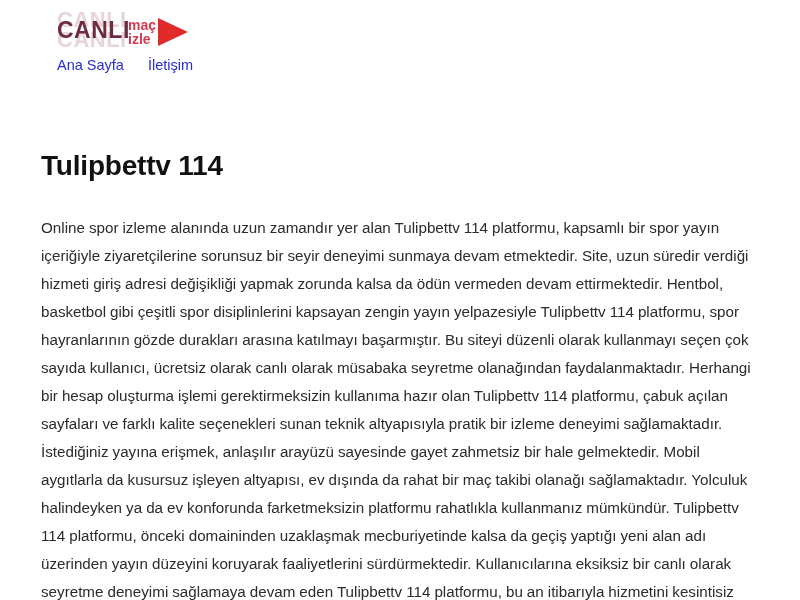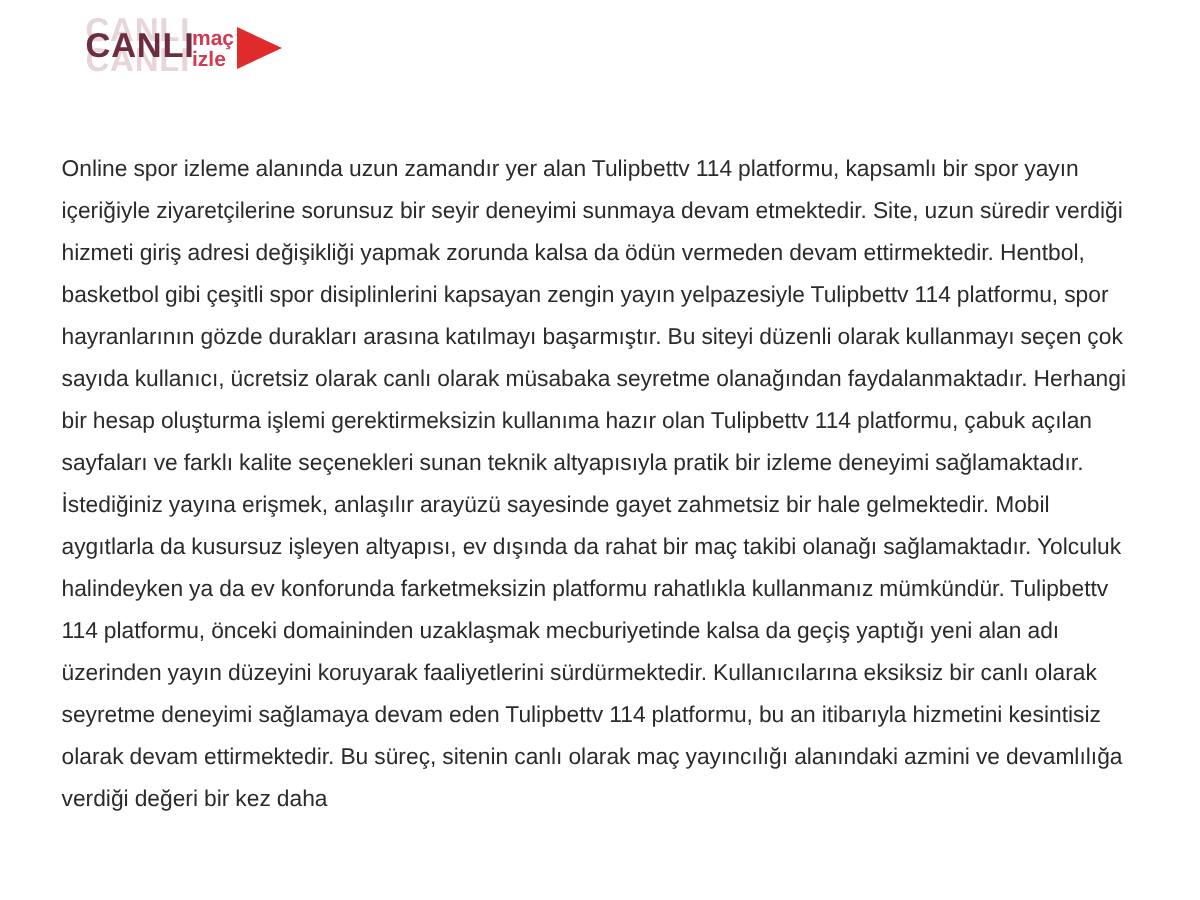--- a/index.html
+++ b/index.html
@@ -98,18 +98,23 @@
       <text x="0" y="26" font-family="Liberation Sans, DejaVu Sans, sans-serif" font-size="23" font-weight="bold" letter-spacing="0.5" fill="#6d2d3f">CANLI</text>
 
       <text x="71" y="18" font-family="Liberation Sans, DejaVu Sans, sans-serif" font-size="14" font-weight="bold" fill="#d33a52">maç</text>
 
       <text x="71" y="32" font-family="Liberation Sans, DejaVu Sans, sans-serif" font-size="14" font-weight="bold" fill="#d33a52">izle</text>
 
       <polygon points="101,6 101,34 131,20" fill="#e02b2b"></polygon>
     </svg>
   </div>
 
+  <nav class="main-nav">
+    <a class="nav-link" href="#">Ana Sayfa</a>
+    <a class="nav-link" href="#">İletişim</a>
+  </nav>
 
 </header>
 
 <main class="content">
+  <h1 class="page-title">Tulipbettv 114</h1>
   <p class="article-body">Online spor izleme alanında uzun zamandır yer alan Tulipbettv 114 platformu, kapsamlı bir spor yayın içeriğiyle ziyaretçilerine sorunsuz bir seyir deneyimi sunmaya devam etmektedir. Site, uzun süredir verdiği hizmeti giriş adresi değişikliği yapmak zorunda kalsa da ödün vermeden devam ettirmektedir. Hentbol, basketbol gibi çeşitli spor disiplinlerini kapsayan zengin yayın yelpazesiyle Tulipbettv 114 platformu, spor hayranlarının gözde durakları arasına katılmayı başarmıştır. Bu siteyi düzenli olarak kullanmayı seçen çok sayıda kullanıcı, ücretsiz olarak canlı olarak müsabaka seyretme olanağından faydalanmaktadır. Herhangi bir hesap oluşturma işlemi gerektirmeksizin kullanıma hazır olan Tulipbettv 114 platformu, çabuk açılan sayfaları ve farklı kalite seçenekleri sunan teknik altyapısıyla pratik bir izleme deneyimi sağlamaktadır. İstediğiniz yayına erişmek, anlaşılır arayüzü sayesinde gayet zahmetsiz bir hale gelmektedir. Mobil aygıtlarla da kusursuz işleyen altyapısı, ev dışında da rahat bir maç takibi olanağı sağlamaktadır. Yolculuk halindeyken ya da ev konforunda farketmeksizin platformu rahatlıkla kullanmanız mümkündür. Tulipbettv 114 platformu, önceki domaininden uzaklaşmak mecburiyetinde kalsa da geçiş yaptığı yeni alan adı üzerinden yayın düzeyini koruyarak faaliyetlerini sürdürmektedir. Kullanıcılarına eksiksiz bir canlı olarak seyretme deneyimi sağlamaya devam eden Tulipbettv 114 platformu, bu an itibarıyla hizmetini kesintisiz olarak devam ettirmektedir. Bu süreç, sitenin canlı olarak maç yayıncılığı alanındaki azmini ve devamlılığa verdiği değeri bir kez daha</p>
 </main>
 
 </body></html>

